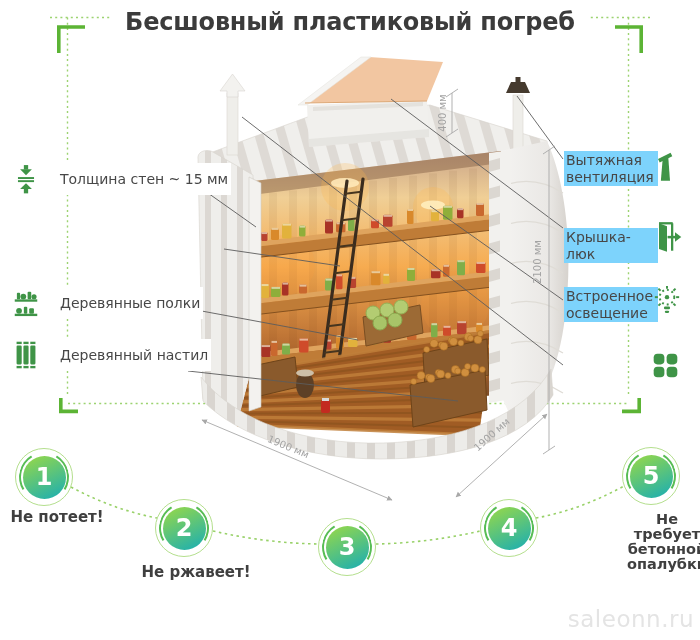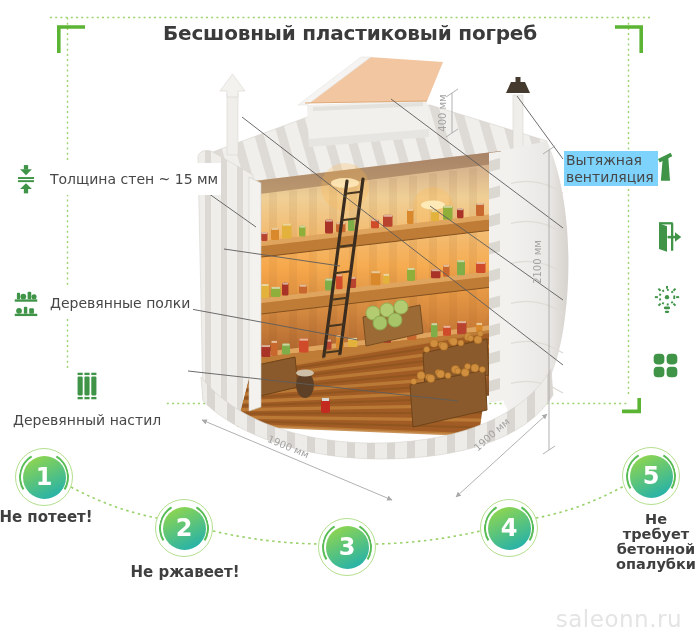--- a/index.html
+++ b/index.html
@@ -4,41 +4,41 @@
 <style>
   html,body{margin:0;padding:0;background:#fff;}
   #stage{position:relative;width:700px;height:640px;background:#fff;overflow:hidden;
          font-family:"DejaVu Sans","Liberation Sans",sans-serif;color:#414141;}
   svg{display:block;}
   .abs{position:absolute;}
   .frame-svg{left:0;top:0;z-index:0;}
   #cellar-art{left:195px;top:55px;z-index:1;}
   #overlay{left:0;top:0;z-index:2;pointer-events:none;}
   #connectors{left:0;top:0;z-index:2;pointer-events:none;}
-  .title{z-index:4;top:19px;left:50%;transform:translateX(-50%);
-         font-size:20px;font-weight:bold;color:#3b3b3b;background:#fff;
+  .title{z-index:4;top:6px;left:50%;transform:translateX(-50%);
+         font-size:24px;font-weight:bold;color:#3b3b3b;background:#fff;
          padding:2px 14px;white-space:nowrap;letter-spacing:-0.2px;}
-  .llrow{z-index:4;display:flex;align-items:center;gap:11px;background:#fff;padding:1px 3px;}
+  .llrow{z-index:4;display:flex;align-items:center;gap:21px;background:#fff;padding:1px 3px;}
   .llrow .txt{font-size:14px;color:#474747;white-space:nowrap;}
   .rtext{z-index:4;left:564px;width:90px;font-size:14px;line-height:16.5px;
          color:#474747;background:#7dd3fc;padding:1px 2px;}
   .ricon{z-index:4;left:652px;}
   .badge{z-index:4;width:58px;height:58px;border:1.6px solid #b4df8d;border-radius:50%;
          display:flex;align-items:center;justify-content:center;box-sizing:border-box;}
   .badge::before{content:"";position:absolute;inset:3px;border-radius:50%;
          border:2px solid transparent;border-left-color:#58bd54;transform:rotate(14deg);}
   .badge::after{content:"";position:absolute;inset:3px;border-radius:50%;
          border:2px solid transparent;border-right-color:#58bd54;transform:rotate(-14deg);}
   .badge-core{width:43px;height:43px;border-radius:50%;display:flex;align-items:center;
          justify-content:center;color:#fff;font-size:24px;font-weight:bold;
          background:linear-gradient(155deg,#90d64e 8%,#27b2a8 88%);padding-bottom:1px;box-sizing:border-box;}
   .blabel{z-index:4;transform:translateX(-50%);font-size:15px;font-weight:bold;
-         color:#3f3f3f;text-align:center;white-space:nowrap;}
+         color:#3f3f3f;text-align:center;white-space:nowrap;margin-left:11px;}
   .blabel.wrap{white-space:normal;width:88px;line-height:15px;font-size:14.5px;}
-  .watermark{z-index:1;right:18px;bottom:8px;font-size:23px;color:#e4e4e4;letter-spacing:0.5px;}
+  .watermark{z-index:1;right:6px;bottom:8px;font-size:23px;color:#e4e4e4;letter-spacing:0.5px;}
   .icon{flex:0 0 auto;}
 </style>
 </head>
 <body>
 
 <div id="stage">
 
   <svg class="abs frame-svg" width="700" height="640">
     <g stroke="#9cd370" stroke-width="1.4" stroke-dasharray="2 3.2" fill="none">
       <path d="M50,17.5 H650"></path>
@@ -395,21 +395,21 @@
           <circle cx="9.5" cy="8" r="2.7"></circle>
       <rect x="13.5" y="3.5" width="3.4" height="7.1" rx="1"></rect>
           <circle cx="19.5" cy="8.2" r="2.4"></circle>
       <circle cx="5.5" cy="21.3" r="2.7"></circle>
           <rect x="10" y="17.5" width="3.2" height="6.5" rx="1"></rect>
       <rect x="15" y="18.8" width="4.4" height="5.2" rx="1"></rect>
         </g>
     </svg>
     <span class="txt">Деревянные полки</span>
   </div>
-  <div class="abs llrow" style="left:10px;top:370px;flex-direction:column;">
+  <div class="abs llrow" style="left:10px;top:339px;">
     <svg class="icon" width="26" height="30" viewBox="0 0 24 28">
       <g fill="#3f9447">
           <rect x="3.2" y="5.2" width="4.8" height="17.6" rx="1"></rect>
           <rect x="9.6" y="5.2" width="4.8" height="17.6" rx="1"></rect>
       <rect x="16" y="5.2" width="4.8" height="17.6" rx="1"></rect>
       <rect x="3.2" y="1.6" width="4.8" height="2.2"></rect>
           <rect x="9.6" y="1.6" width="4.8" height="2.2"></rect>
           <rect x="16" y="1.6" width="4.8" height="2.2"></rect>
       <rect x="3.2" y="24.2" width="4.8" height="2.2"></rect>
           <rect x="9.6" y="24.2" width="4.8" height="2.2"></rect>
@@ -421,31 +421,33 @@
 
   <div class="abs rtext" style="top:151px;">Вытяжная вентиляция</div>
   <div class="abs ricon" style="top:151px;">
     <svg width="28" height="32" viewBox="0 0 24 28">
       <g fill="#3f9447">
           <polygon points="5,7 16,1.5 17.5,4.5 6.5,10"></polygon>
           <polygon points="9,8 14,5.6 15.5,26 7.5,26"></polygon>
         </g>
     </svg>
   </div>
+  <div class="abs rtext" style="top:228px;">Крышка-люк</div>
   <div class="abs ricon" style="top:221px;">
     <svg width="30" height="32" viewBox="0 0 26 28">
       <g fill="#3f9447">
           <polygon points="6,2 13,4.5 13,27 6,24.5"></polygon>
           <rect x="6" y="1" width="12" height="2"></rect>
       <rect x="16.5" y="2" width="2" height="24"></rect>
           <rect x="13.5" y="13" width="7" height="2.2"></rect>
       <polygon points="20,9.8 25.5,14 20,18.2"></polygon>
         </g>
     </svg>
   </div>
+  <div class="abs rtext" style="top:287px;">Встроенное освещение</div>
   <div class="abs ricon" style="top:285px;">
     <svg width="30" height="34" viewBox="0 0 24 28">
       <g stroke="#3f9447" stroke-width="1.6" fill="none">
         <circle cx="12" cy="10" r="6" stroke-dasharray="1.6 2.4"></circle>
         <path d="M12,0.8 V3"></path>
           <path d="M19.5,10 H22"></path>
           <path d="M2,10 H4.5"></path>
         <path d="M17.3,4.7 L19,3"></path>
           <path d="M4.9,3 L6.7,4.7"></path>
         <path d="M17.3,15.3 L19,17"></path>

